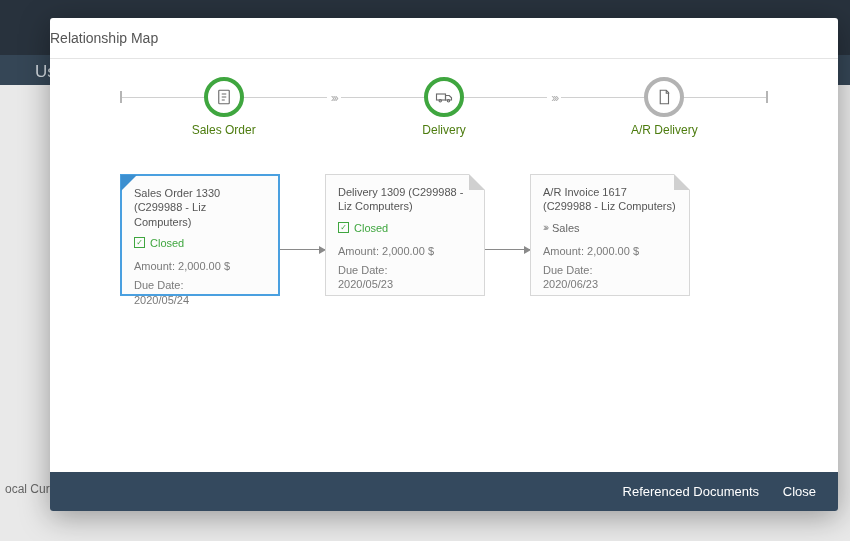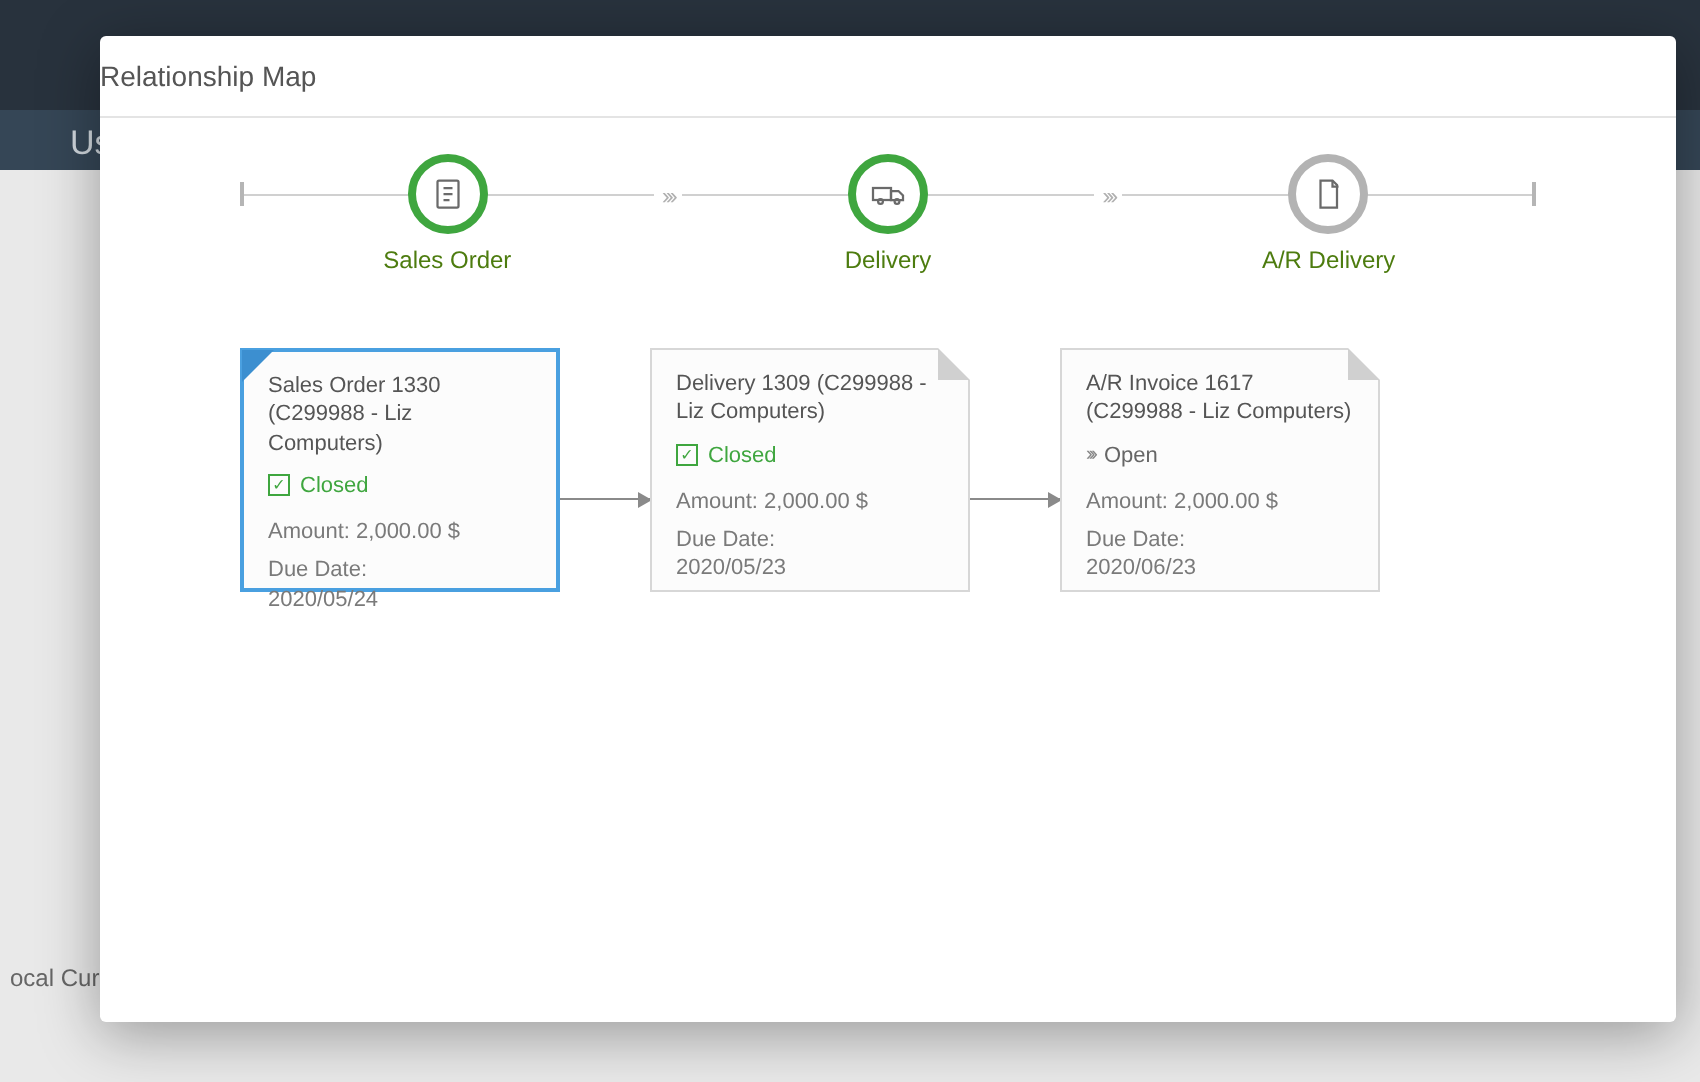--- a/index.html
+++ b/index.html
@@ -180,24 +180,28 @@
         <div>2020/05/23</div>
       </div>
 
       <div class="card-arrow" style="left:365px; width:45px;"></div>
 
       <div class="card" style="left:410px;">
         <div class="dogear"></div>
         <div class="card-title">A/R Invoice 1617 (C299988 - Liz Computers)</div>
         <div class="card-status">
           <span class="chevmini">›››</span>
-          <span class="status-open">Open</span>
+          <span class="status-open">Sales</span>
         </div>
         <div class="meta">Amount: 2,000.00 $</div>
         <div class="meta">Due Date:</div>
         <div>2020/06/23</div>
       </div>
     </div>
 
 
   </div>
 
+  <div class="modal-footer">
+    <span>Referenced Documents</span>
+    <span>Close</span>
+  </div>
 </div>
 
 </body></html>

